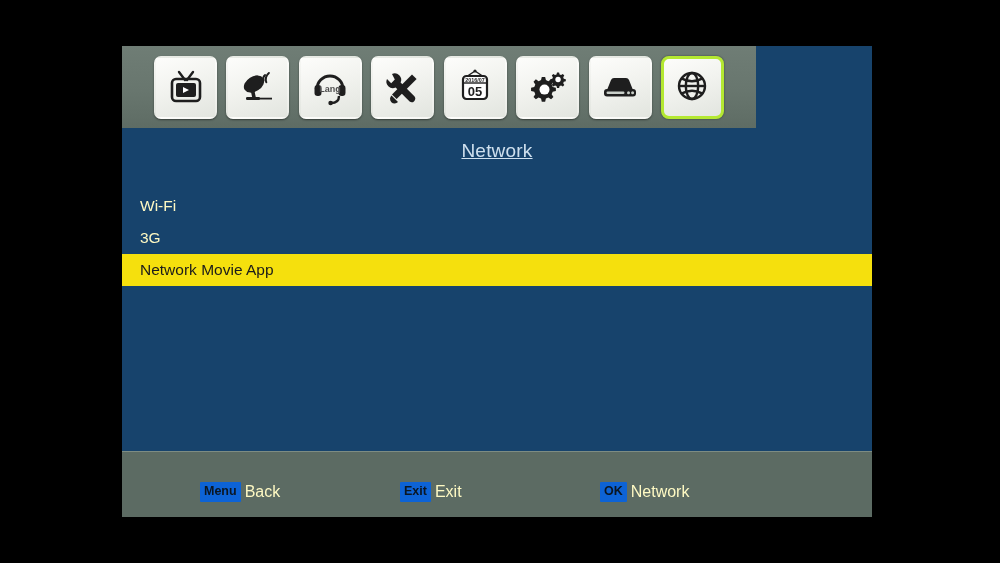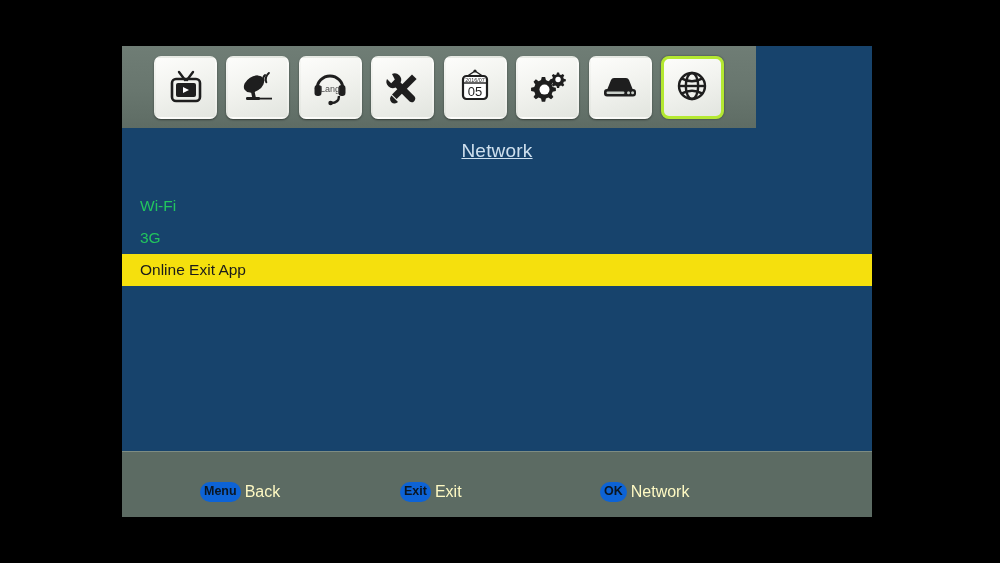--- a/index.html
+++ b/index.html
@@ -39,20 +39,21 @@
     left: 0;
     top: 0;
     width: 634px;
     height: 82px;
     background: linear-gradient(180deg, #6f7d75 0%, #68766e 55%, #5e6c64 100%);
     display: flex;
     align-items: center;
     justify-content: space-between;
     padding: 0 32px;
     box-sizing: border-box;
+    font-weight: bold;
   }
 
   .icon-tile {
     position: relative;
     width: 63px;
     height: 63px;
     border-radius: 7px;
     background: linear-gradient(160deg, #fdfdfb 0%, #f2f3ef 45%, #e2e5df 100%);
     box-shadow: 0 1px 2px rgba(0,0,0,0.45);
     display: flex;
@@ -86,21 +87,21 @@
   #menu-list {
     position: absolute;
     left: 0;
     top: 144px;
     width: 750px;
   }
   .menu-row {
     height: 32px;
     line-height: 32px;
     padding-left: 18px;
-    color: #22c55e;
+    color: #fef9c3;
     font-size: 15.5px;
     box-sizing: border-box;
     white-space: nowrap;
   }
   .menu-row.highlighted {
     background: #f5e00d;
     color: #1b1b1b;
     padding-left: 18px;
   }
 
@@ -122,21 +123,21 @@
     white-space: nowrap;
   }
   .hint-key {
     display: inline-block;
     background: #0d63d6;
     color: #0b1622;
     font-size: 12.5px;
     font-weight: bold;
     line-height: 17px;
     padding: 1px 4px 2px 4px;
-    border-radius: 10px;
+    border-radius: 1px;
   }
   .hint-label {
     color: #fef9c3;
     font-size: 16px;
     margin-left: 4px;
     line-height: 18px;
   }
   #hint-back { left: 78px; }
   #hint-exit { left: 278px; text-align: right; }
   #hint-confirm { left: 478px; align-items: center; }
@@ -259,21 +260,21 @@
         </span>
       </div>
 
     </div>
 
     <div id="menu-title">Network</div>
 
     <div id="menu-list">
       <div class="menu-row">Wi-Fi</div>
       <div class="menu-row">3G</div>
-      <div class="menu-row highlighted">Online Exit App</div>
+      <div class="menu-row highlighted">Network Movie App</div>
     </div>
 
     <div id="footer">
 
       <div class="hint" id="hint-back">
         <span class="hint-key">Menu</span>
         <span class="hint-label">Back</span>
       </div>
 
       <div class="hint" id="hint-exit">

